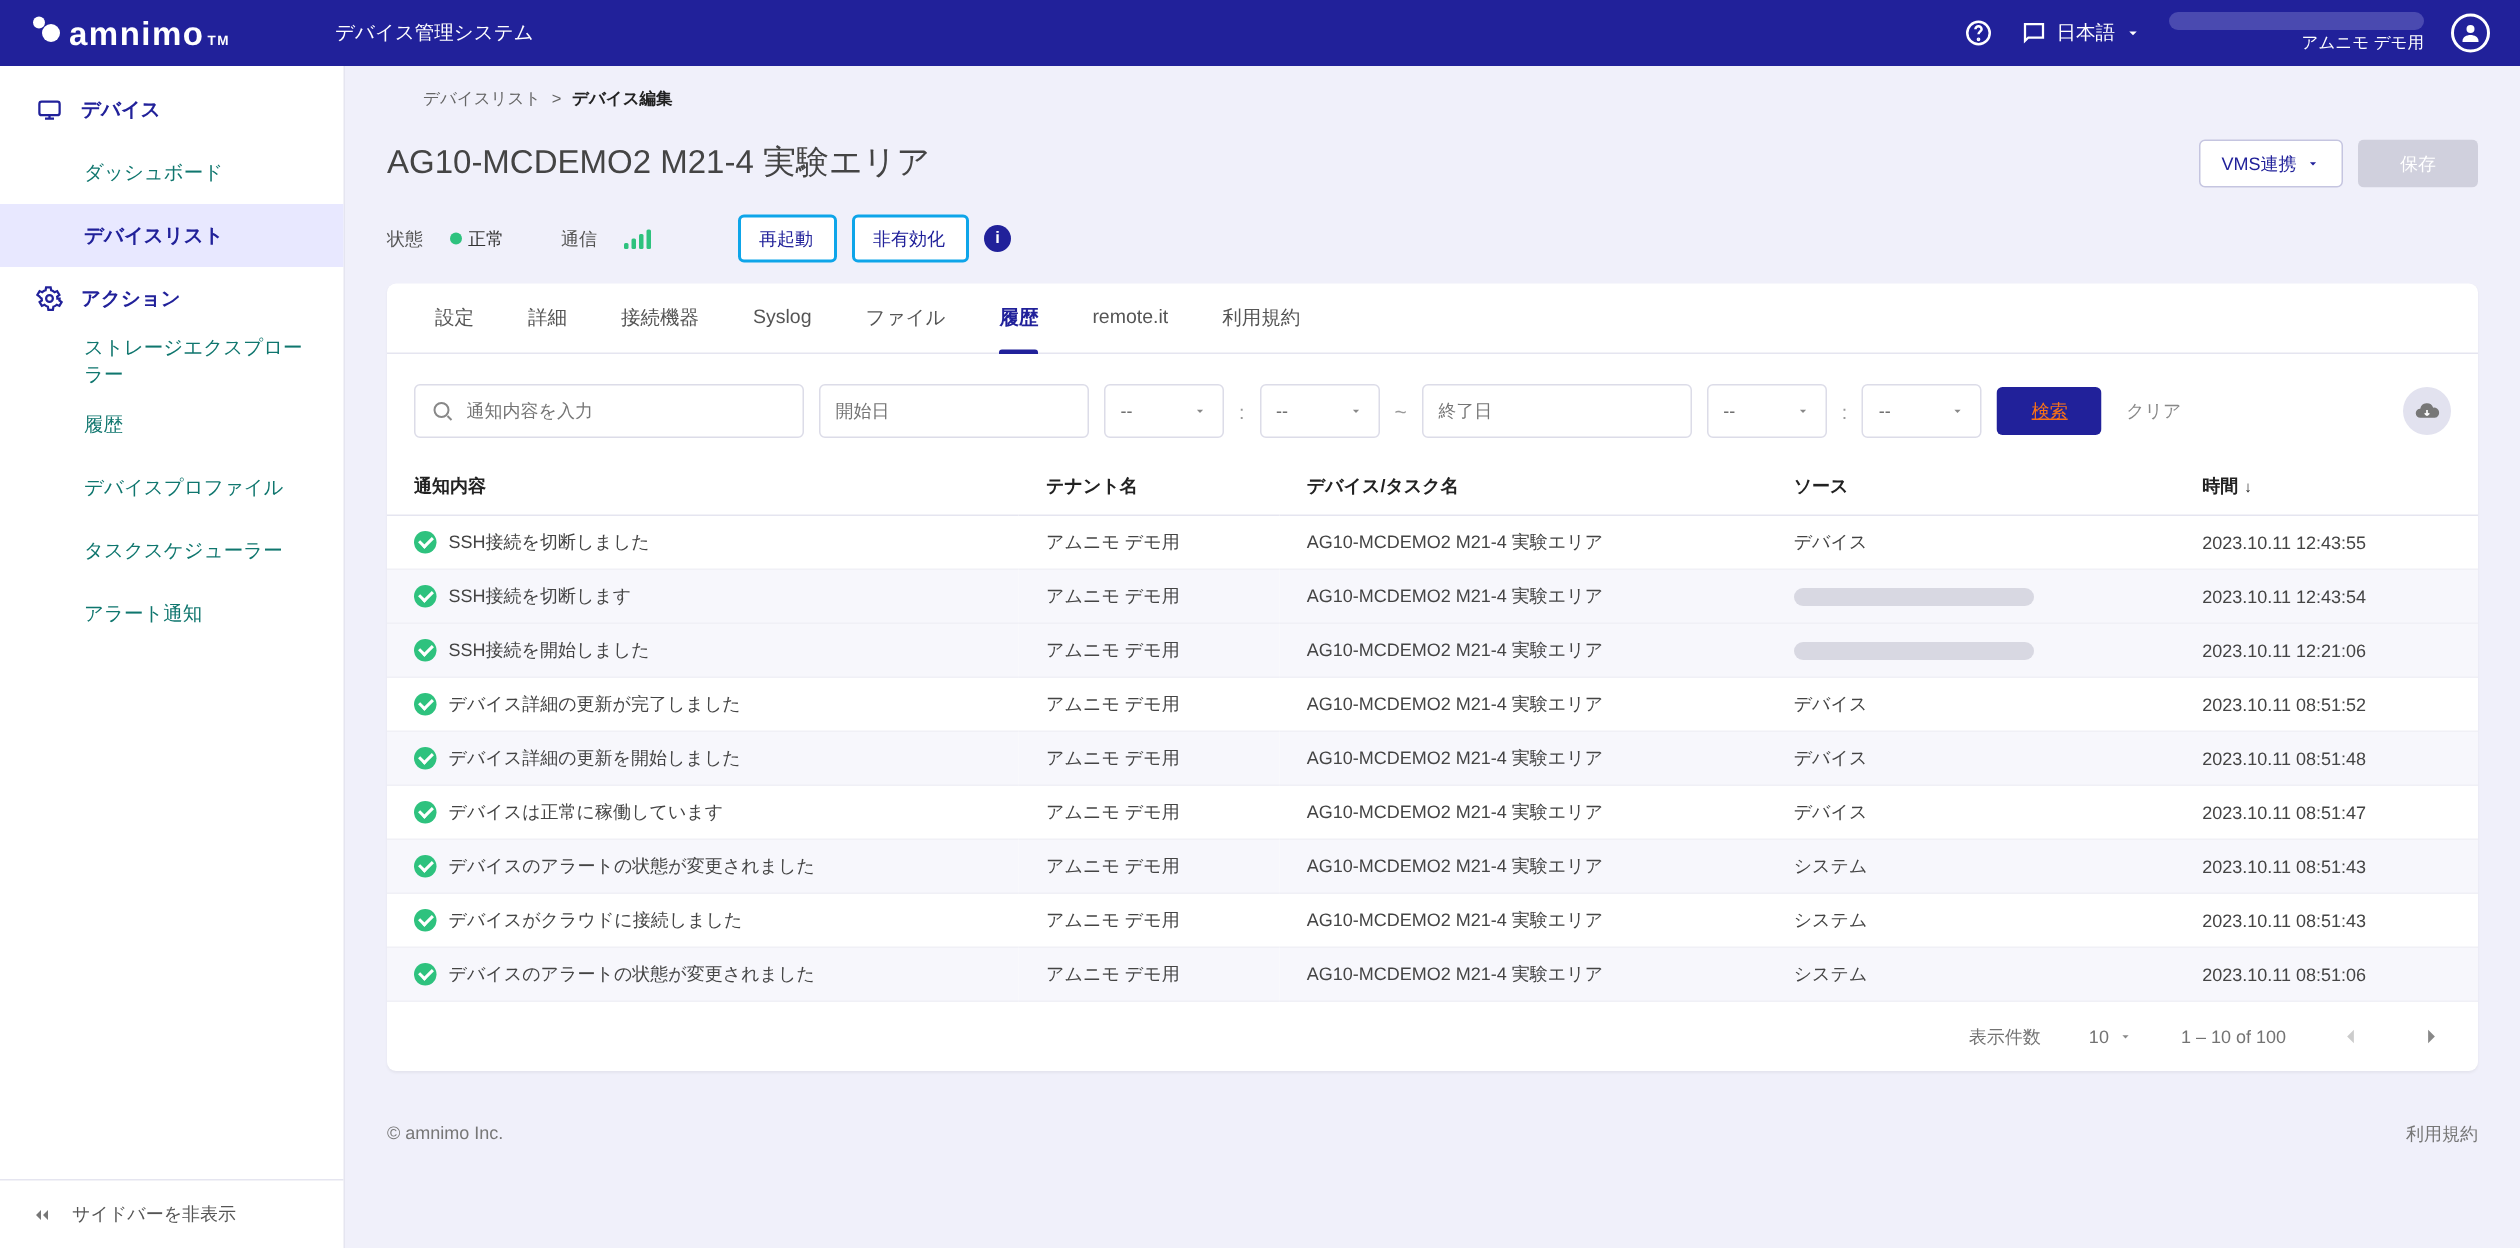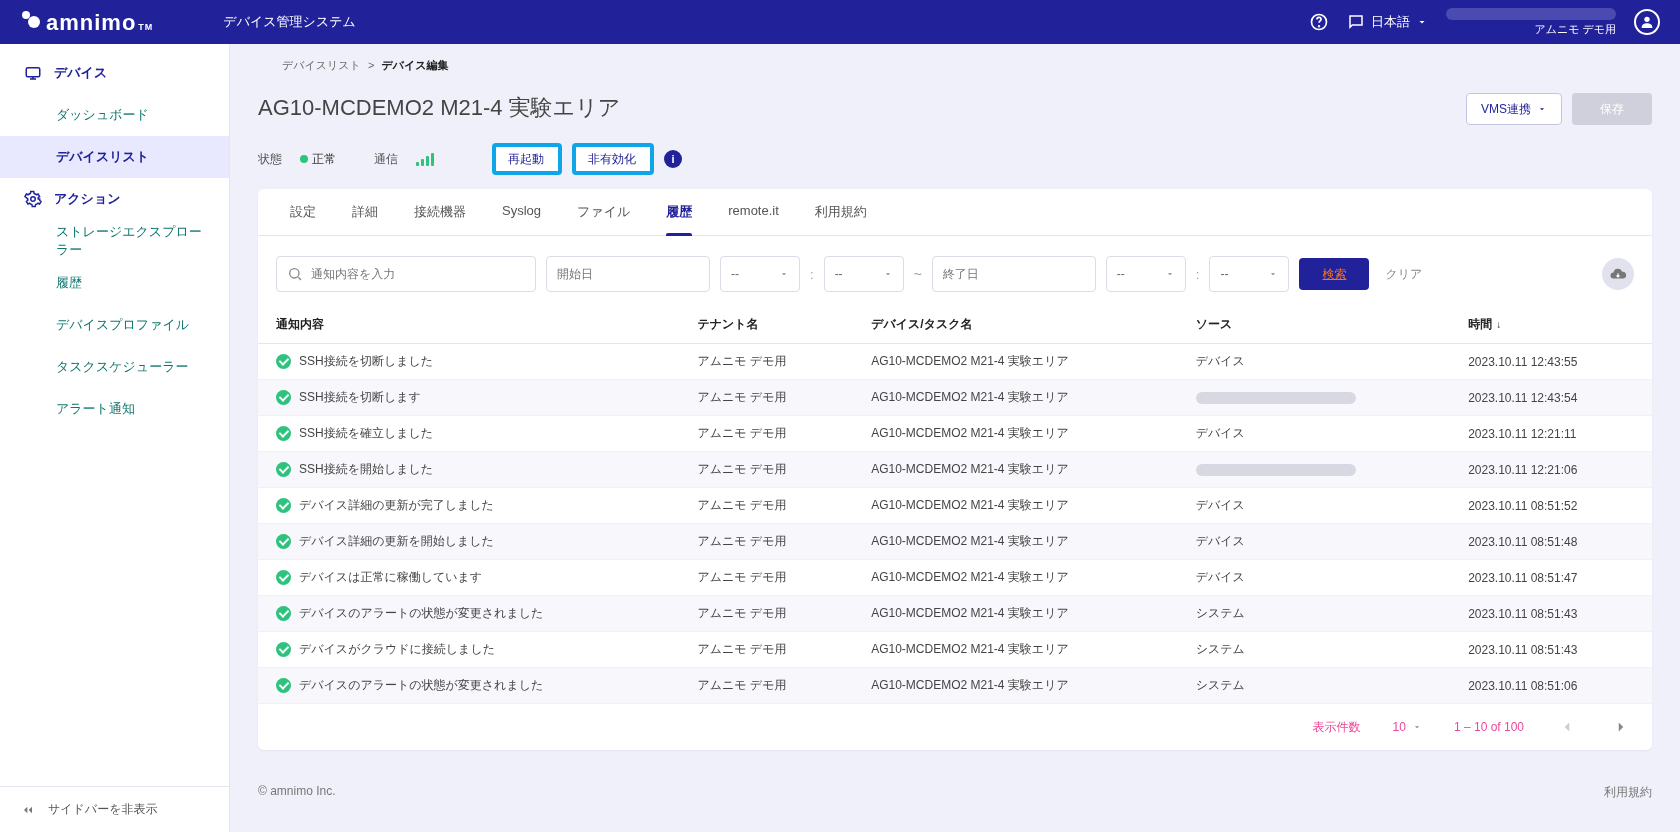--- a/index.html
+++ b/index.html
@@ -41,55 +41,55 @@
 .breadcrumb .sep { margin:0 4px; }
 .breadcrumb .current { color:#222; font-weight:600; }
 
 .page-header { padding:10px 28px 0; display:flex; align-items:flex-start; }
 .page-title { font-size:22px; font-weight:400; color:#444; }
 .header-actions { margin-left:auto; display:flex; gap:10px; }
 .btn { height:32px; padding:0 14px; border-radius:4px; font-size:12px; cursor:pointer; display:inline-flex; align-items:center; gap:6px; border:1px solid transparent; background:#fff; }
 .btn-outline-link { border:1px solid #c5c5e0; color:#21219a; background:#fff; }
 .btn-primary-disabled { background:#d0d0dd; color:#fff; cursor:not-allowed; min-width:80px; justify-content:center; }
 .btn-primary { background:#21219a; color:#f97316; min-width:70px; justify-content:center;text-decoration:underline; }
-.btn-outline-primary { border:4px solid #0ea5e9; color:#21219a;padding-left:12px; }
+.btn-outline-primary { border:2px solid #0ea5e9; color:#21219a;padding-left:12px; }
 
 .status-row { padding:18px 28px 14px; display:flex; align-items:center; gap:18px; font-size:12px; }
 .status-row .lbl { color:#555; }
 .status-dot { width:8px; height:8px; border-radius:50%; background:#2ec27e; display:inline-block; margin-right:4px; }
 .signal-bars { display:inline-flex; align-items:flex-end; gap:2px; height:14px; }
 .signal-bars span { width:3px; background:#2ec27e; border-radius:1px; }
 .signal-bars span:nth-child(1){height:4px;} .signal-bars span:nth-child(2){height:7px;} .signal-bars span:nth-child(3){height:10px;} .signal-bars span:nth-child(4){height:13px;}
 .status-actions { display:flex; gap:10px; margin-left:40px; align-items:center; }
 .info-badge { width:18px; height:18px; border-radius:50%; background:#21219a; color:#fff; font-size:11px; font-weight:700; display:inline-flex; align-items:center; justify-content:center; cursor:pointer; }
 
 .card { margin:0 28px 20px; background:#fff; border-radius:6px; box-shadow:0 1px 2px rgba(0,0,0,0.05); }
 .tabs { display:flex; border-bottom:1px solid #e5e5f0; padding:0 14px; }
 .tabs .tab { padding:14px 18px; font-size:13px; color:#555; cursor:pointer; position:relative; }
 .tabs .tab.active { color:#21219a; font-weight:600; }
 .tabs .tab.active::after { content:""; position:absolute; left:18px; right:18px; bottom:-1px; height:3px; background:#21219a; border-radius:2px 2px 0 0; }
 
 .filters { display:flex; align-items:center; gap:10px; padding:20px 18px 14px; flex-wrap:wrap; }
 .input-box { height:36px; border:1px solid #dcdce8; border-radius:4px; background:#fff; display:flex; align-items:center; padding:0 10px; gap:8px; font-size:12px; color:#666; }
 .input-box input { border:none; outline:none; font-size:12px; flex:1; background:transparent; }
-.w260{width:260px;} .w180{width:164px;} .w80{width:80px;} .sep-colon{color:#999;} .sep-tilde{color:#999; font-size:14px;}
+.w260{width:260px;} .w180{width:180px;} .w80{width:80px;} .sep-colon{color:#999;} .sep-tilde{color:#999; font-size:14px;}
 .select-caret{ margin-left:auto; }
 .link-clear { color:#888; font-size:12px; cursor:pointer; margin-left:6px; }
 .cloud-btn { margin-left:auto; width:32px; height:32px; border-radius:50%; background:#e2e2ef; display:flex; align-items:center; justify-content:center; cursor:pointer; }
 
 table.data { width:100%; border-collapse:collapse; font-size:12px; }
 table.data th { text-align:left; font-weight:700; padding:10px 18px; color:#222; border-bottom:1px solid #e5e5f0; white-space:nowrap; }
 table.data td { padding:9px 18px; border-bottom:1px solid #f0f0f6; color:#444; white-space:nowrap; }
 table.data tr.alt td { background:#f7f7fc; }
 .ok-icon { width:15px; height:15px; border-radius:50%; background:#2ec27e; display:inline-flex; align-items:center; justify-content:center; margin-right:8px; vertical-align:middle; flex-shrink:0; }
 .ok-icon::after { content:""; width:4px; height:7px; border:solid #fff; border-width:0 2px 2px 0; transform:rotate(45deg); margin-top:-2px; }
 .redact-cell { display:inline-block; width:160px; height:12px; background:#d8d8e2; border-radius:6px; vertical-align:middle; }
 .sort-arrow { font-size:10px; margin-left:4px; }
 
-.pager { display:flex; align-items:center; justify-content:flex-end; padding:12px 20px; gap:32px; font-size:12px; color:#ec4899; }
+.pager { display:flex; align-items:center; justify-content:flex-end; padding:12px 20px; gap:32px; font-size:12px; color:#737373; }
 .pager .chev { width:22px; height:22px; display:flex; align-items:center; justify-content:center; cursor:pointer; color:#888; }
 .pager .chev.disabled { color:#ccc; cursor:not-allowed; }
 .pager-select { display:flex; align-items:center; gap:6px; }
 
 .footer { padding:14px 28px; font-size:12px; color:#777; display:flex; }
 .footer .right { margin-left:auto; cursor:pointer; }
 
 svg { display:block; }
 </style>
 </head>
@@ -312,27 +312,20 @@
                 <td>デバイス</td>
                 <td>2023.10.11 12:43:55</td>
               </tr>
               <tr class="alt">
                 <td><span class="ok-icon"></span>SSH接続を切断します</td>
                 <td>アムニモ デモ用</td>
                 <td>AG10-MCDEMO2 M21-4 実験エリア</td>
                 <td><span class="redact-cell"></span></td>
                 <td>2023.10.11 12:43:54</td>
               </tr>
-              <tr>
-                <td><span class="ok-icon"></span>SSH接続を確立しました</td>
-                <td>アムニモ デモ用</td>
-                <td>AG10-MCDEMO2 M21-4 実験エリア</td>
-                <td>デバイス</td>
-                <td>2023.10.11 12:21:11</td>
-              </tr>
               <tr class="alt">
                 <td><span class="ok-icon"></span>SSH接続を開始しました</td>
                 <td>アムニモ デモ用</td>
                 <td>AG10-MCDEMO2 M21-4 実験エリア</td>
                 <td><span class="redact-cell"></span></td>
                 <td>2023.10.11 12:21:06</td>
               </tr>
               <tr>
                 <td><span class="ok-icon"></span>デバイス詳細の更新が完了しました</td>
                 <td>アムニモ デモ用</td>

